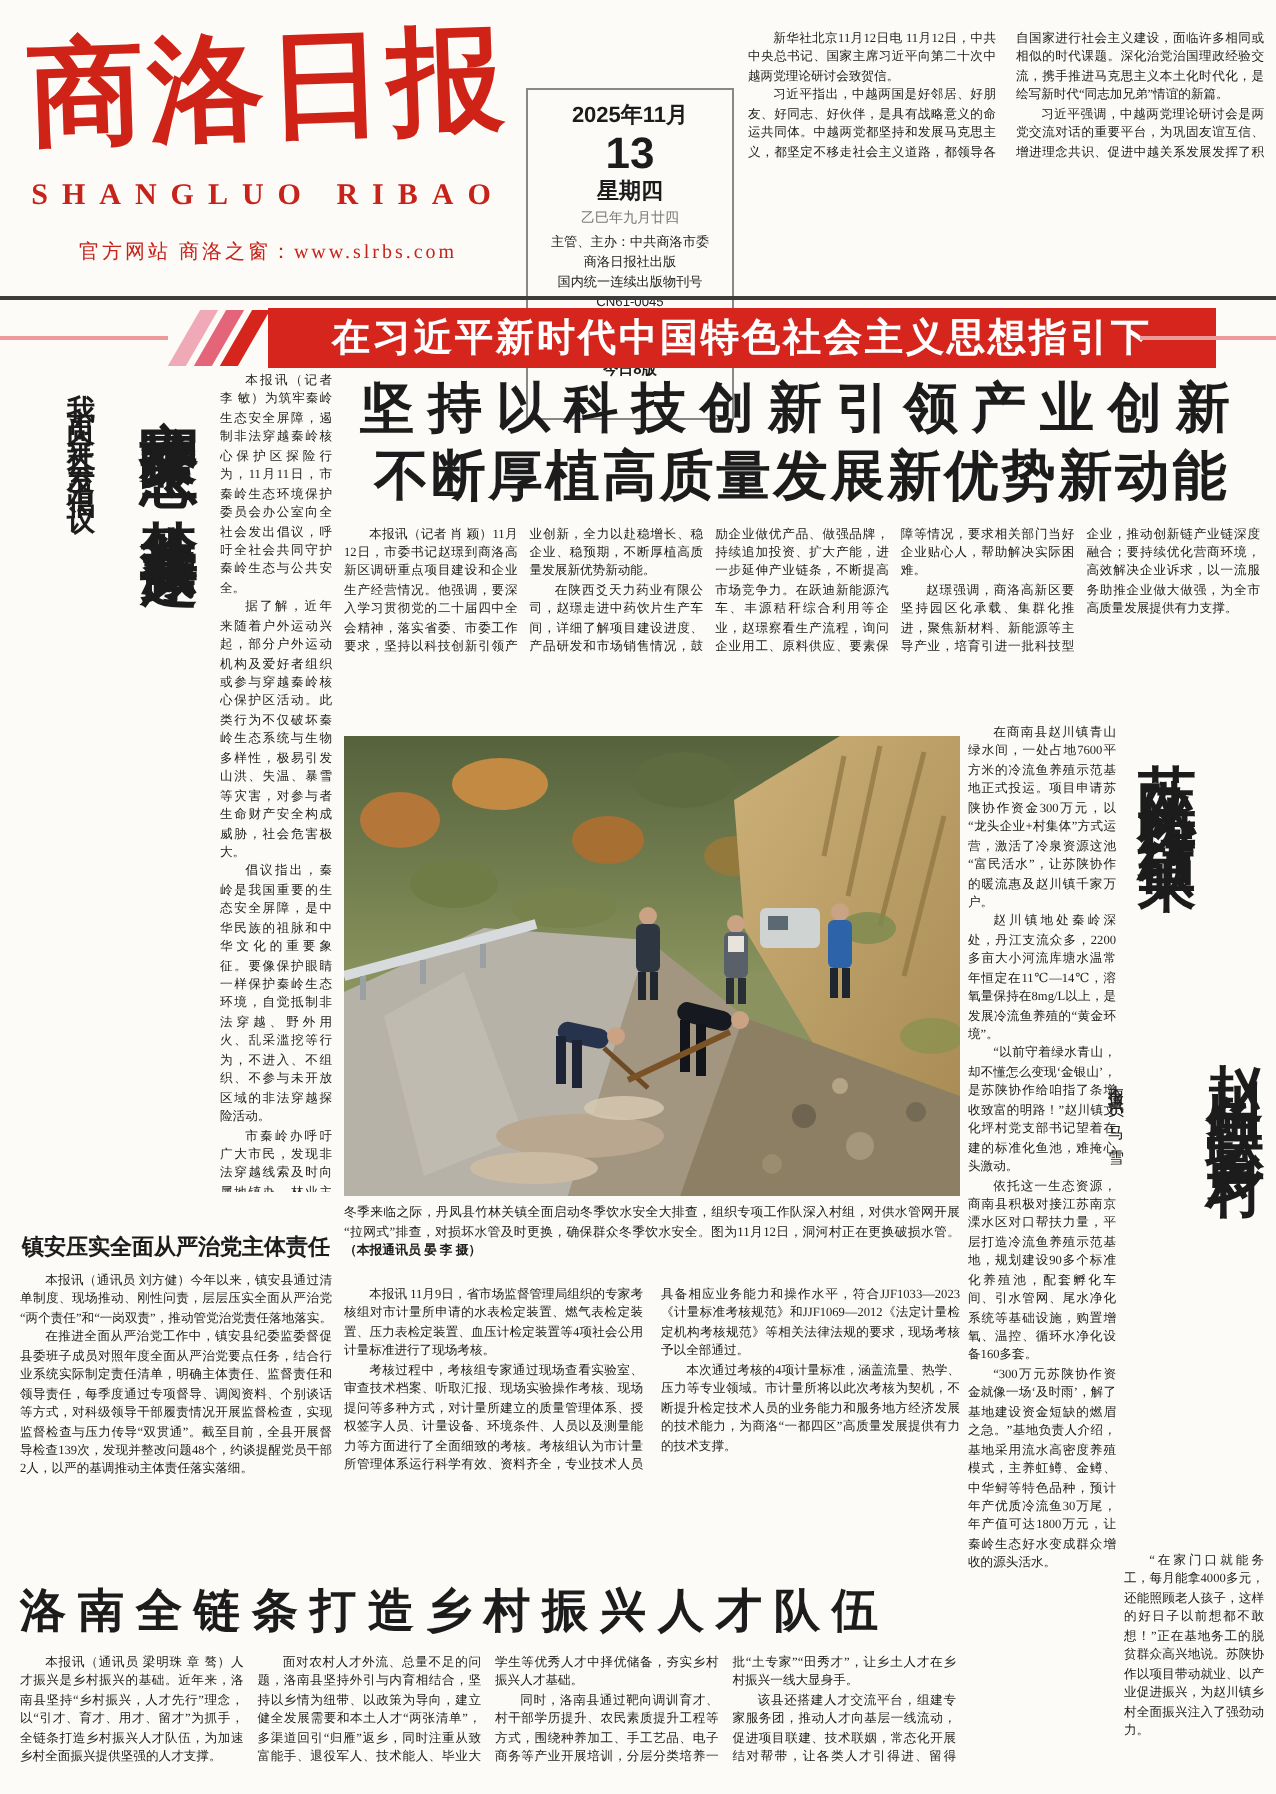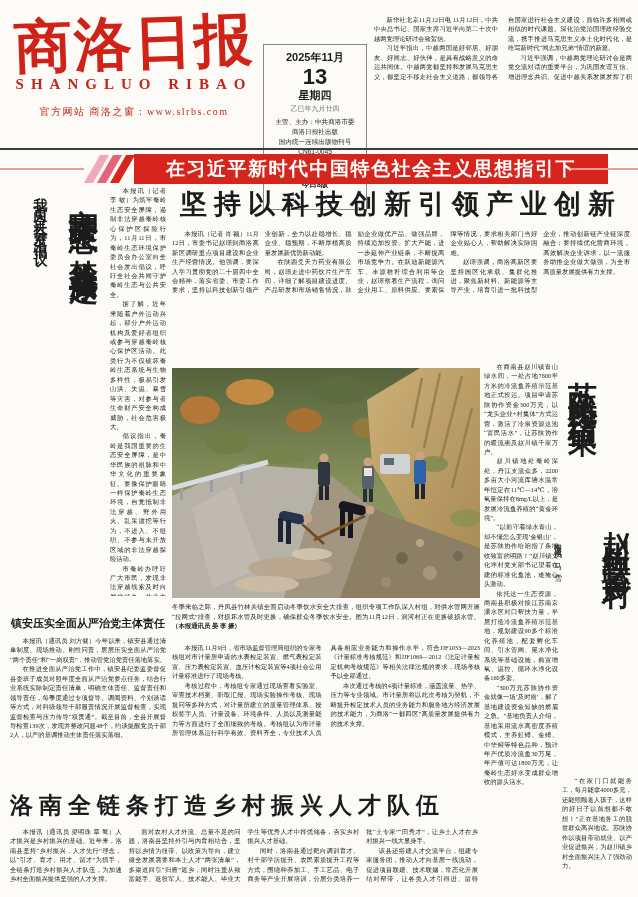--- a/index.html
+++ b/index.html
@@ -3,21 +3,21 @@
 <meta charset="utf-8">
 <style>
   html,body{margin:0;padding:0;background:#e8e6e0;}
   .page{position:relative;width:638px;height:897px;margin:0 auto;background:#fcfbf8;overflow:hidden;
         font-family:"Liberation Serif","DejaVu Serif",serif;color:#1c1c1c;}
   .sans{font-family:"Liberation Sans","DejaVu Sans",sans-serif;}
   
   .masthead{position:absolute;left:10px;top:12px;width:248px;text-align:center;}
   .masthead-title{font-family:"DejaVu Serif","Liberation Serif",serif;font-weight:900;color:#d02318;
         font-size:58px;line-height:1.1;letter-spacing:2px;transform:rotate(-2deg);white-space:nowrap;}
-  .masthead-pinyin{color:#c6231a;font-weight:bold;font-size:15px;letter-spacing:7px;white-space:nowrap;}
+  .masthead-pinyin{margin-top:14px;color:#c6231a;font-weight:bold;font-size:15px;letter-spacing:7px;white-space:nowrap;}
   .masthead-site{margin-top:12px;color:#c6231a;font-size:10px;letter-spacing:1.5px;white-space:nowrap;}
   
   .datebox{position:absolute;left:263px;top:8px;width:104px;height:166px;border:1px solid #888;
         text-align:center;padding-top:5px;box-sizing:border-box;margin-top:36px;}
   .db-ym{font-size:11px;font-weight:bold;}
   .db-day{font-size:22px;font-weight:bold;line-height:1.05;}
   .db-week{font-size:11px;font-weight:bold;}
   .db-lunar{font-size:7px;color:#777;margin:1px 0 3px;}
   .db-small{font-size:6.6px;line-height:1.5;color:#222;}
   .db-issue{font-size:7.5px;line-height:1.6;font-weight:bold;}
@@ -132,20 +132,21 @@
         <p>本报讯（记者 李 敏）为筑牢秦岭生态安全屏障，遏制非法穿越秦岭核心保护区探险行为，11月11日，市秦岭生态环境保护委员会办公室向全社会发出倡议，呼吁全社会共同守护秦岭生态与公共安全。</p>
         <p>据了解，近年来随着户外运动兴起，部分户外运动机构及爱好者组织或参与穿越秦岭核心保护区活动。此类行为不仅破坏秦岭生态系统与生物多样性，极易引发山洪、失温、暴雪等灾害，对参与者生命财产安全构成威胁，社会危害极大。</p>
         <p>倡议指出，秦岭是我国重要的生态安全屏障，是中华民族的祖脉和中华文化的重要象征。要像保护眼睛一样保护秦岭生态环境，自觉抵制非法穿越、野外用火、乱采滥挖等行为，不进入、不组织、不参与未开放区域的非法穿越探险活动。</p>
         <p>市秦岭办呼吁广大市民，发现非法穿越线索及时向属地镇办、林业主管部门举报，凝聚全社会合力，共同守护秦岭生态环境。</p>
       </div>
   </div>
 
   <div class="main-article">
     <div class="main-h1 heads">
       <div class="l1">坚持以科技创新引领产业创新</div>
+      <div class="l2">不断厚植高质量发展新优势新动能</div>
     </div>
     <div class="main-body bodytext para">
         <p>本报讯（记者 肖 颖）11月12日，市委书记赵璟到商洛高新区调研重点项目建设和企业生产经营情况。他强调，要深入学习贯彻党的二十届四中全会精神，落实省委、市委工作要求，坚持以科技创新引领产业创新，全力以赴稳增长、稳企业、稳预期，不断厚植高质量发展新优势新动能。</p>
         <p>在陕西爻天力药业有限公司，赵璟走进中药饮片生产车间，详细了解项目建设进度、产品研发和市场销售情况，鼓励企业做优产品、做强品牌，持续追加投资、扩大产能，进一步延伸产业链条，不断提高市场竞争力。在跃迪新能源汽车、丰源秸秆综合利用等企业，赵璟察看生产流程，询问企业用工、原料供应、要素保障等情况，要求相关部门当好企业贴心人，帮助解决实际困难。</p>
         <p>赵璟强调，商洛高新区要坚持园区化承载、集群化推进，聚焦新材料、新能源等主导产业，培育引进一批科技型企业，推动创新链产业链深度融合；要持续优化营商环境，高效解决企业诉求，以一流服务助推企业做大做强，为全市高质量发展提供有力支撑。</p>
       </div>
   </div>
 
   <div class="photo-block">
     <svg width="308" height="230" viewBox="0 0 308 230">

